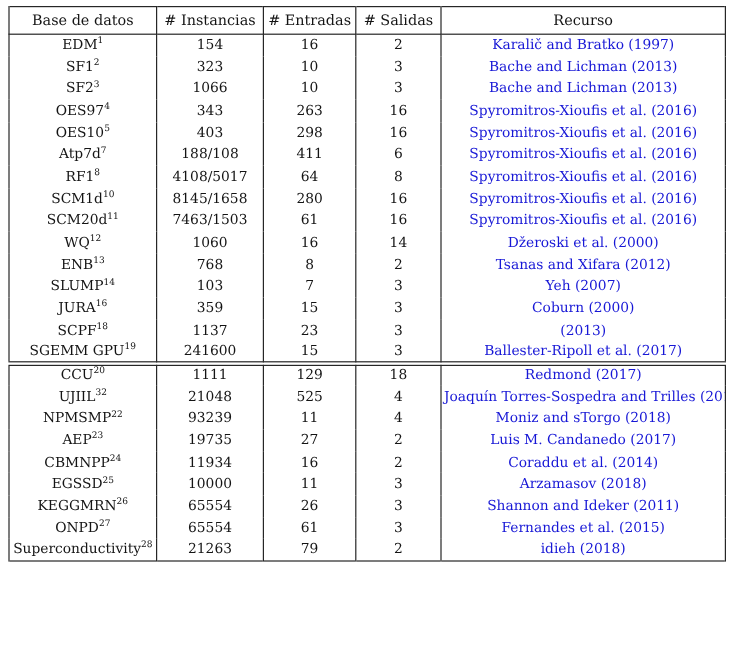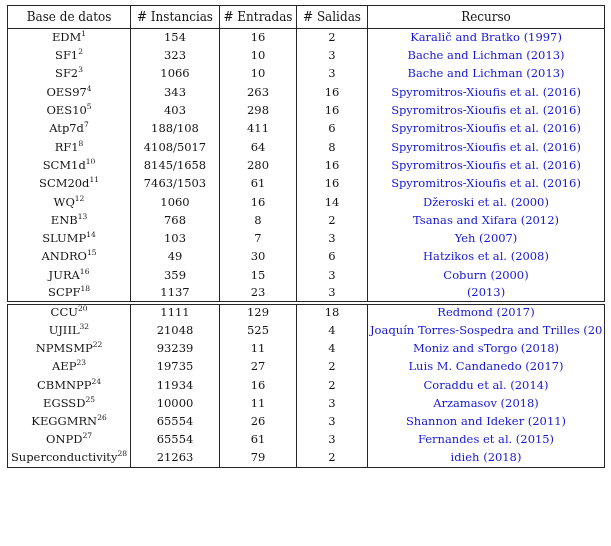--- a/index.html
+++ b/index.html
@@ -157,39 +157,39 @@
           <td><span class="citation">Tsanas and Xifara (2012)</span></td>
         </tr>
         <tr>
           <td><span>SLUMP</span><sup class="fn">14</sup></td>
           <td>103</td>
           <td>7</td>
           <td>3</td>
           <td><span class="citation">Yeh (2007)</span></td>
         </tr>
         <tr>
-          <td><span>ANDRO</span><sup class="fn">15</sup></td>
-          <td>49</td>
-          <td>30</td>
-          <td>6</td>
-          <td><span class="citation">Hatzikos et al. (2008)</span></td>
-        </tr>
-        <tr>
           <td><span>JURA</span><sup class="fn">16</sup></td>
           <td>359</td>
           <td>15</td>
           <td>3</td>
           <td><span class="citation">Coburn (2000)</span></td>
         </tr>
         <tr>
           <td><span>SCPF</span><sup class="fn">18</sup></td>
           <td>1137</td>
           <td>23</td>
           <td>3</td>
           <td><span class="citation">(2013)</span></td>
+        </tr>
+        <tr>
+          <td><span>SGEMM GPU</span><sup class="fn">19</sup></td>
+          <td>241600</td>
+          <td>15</td>
+          <td>3</td>
+          <td><span class="citation">Ballester-Ripoll et al. (2017)</span></td>
         </tr>
       </tbody>
     <tbody id="section-1" class="section-second">
         <tr>
           <td><span>CCU</span><sup class="fn">20</sup></td>
           <td>1111</td>
           <td>129</td>
           <td>18</td>
           <td><span class="citation">Redmond (2017)</span></td>
         </tr>

